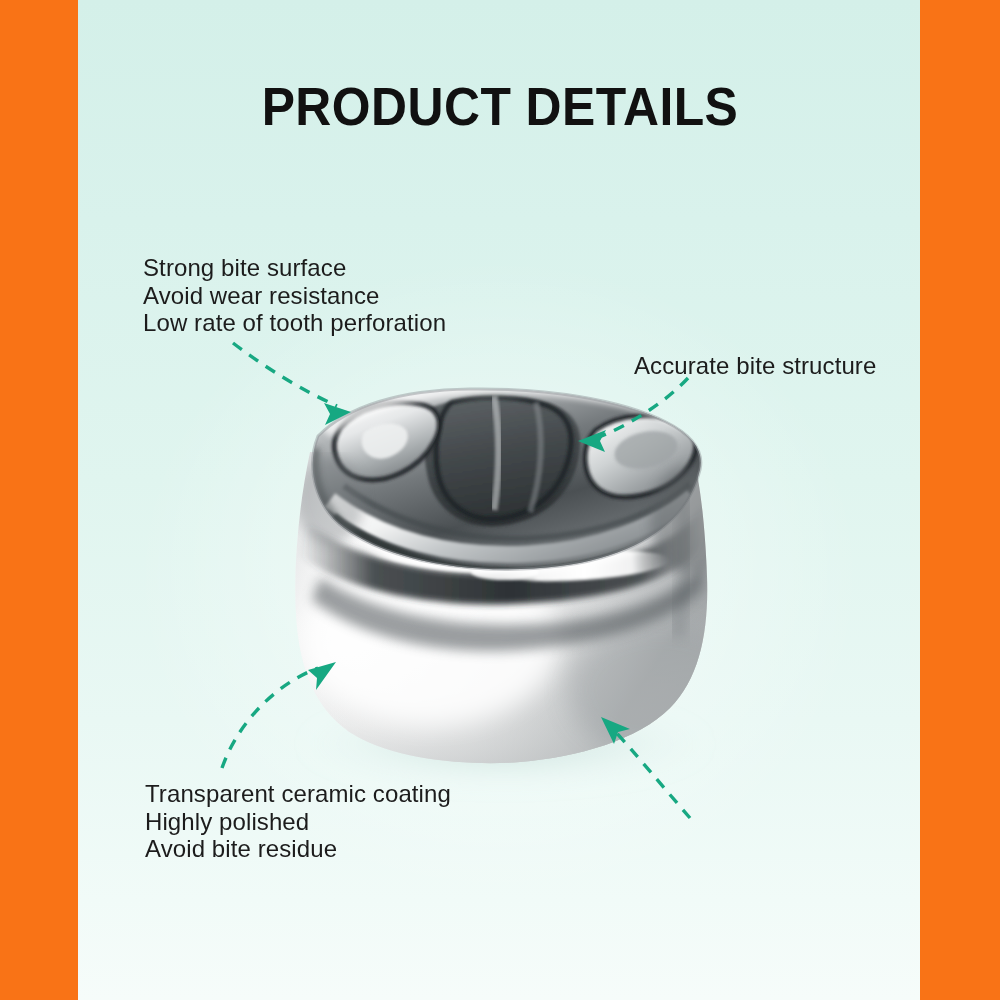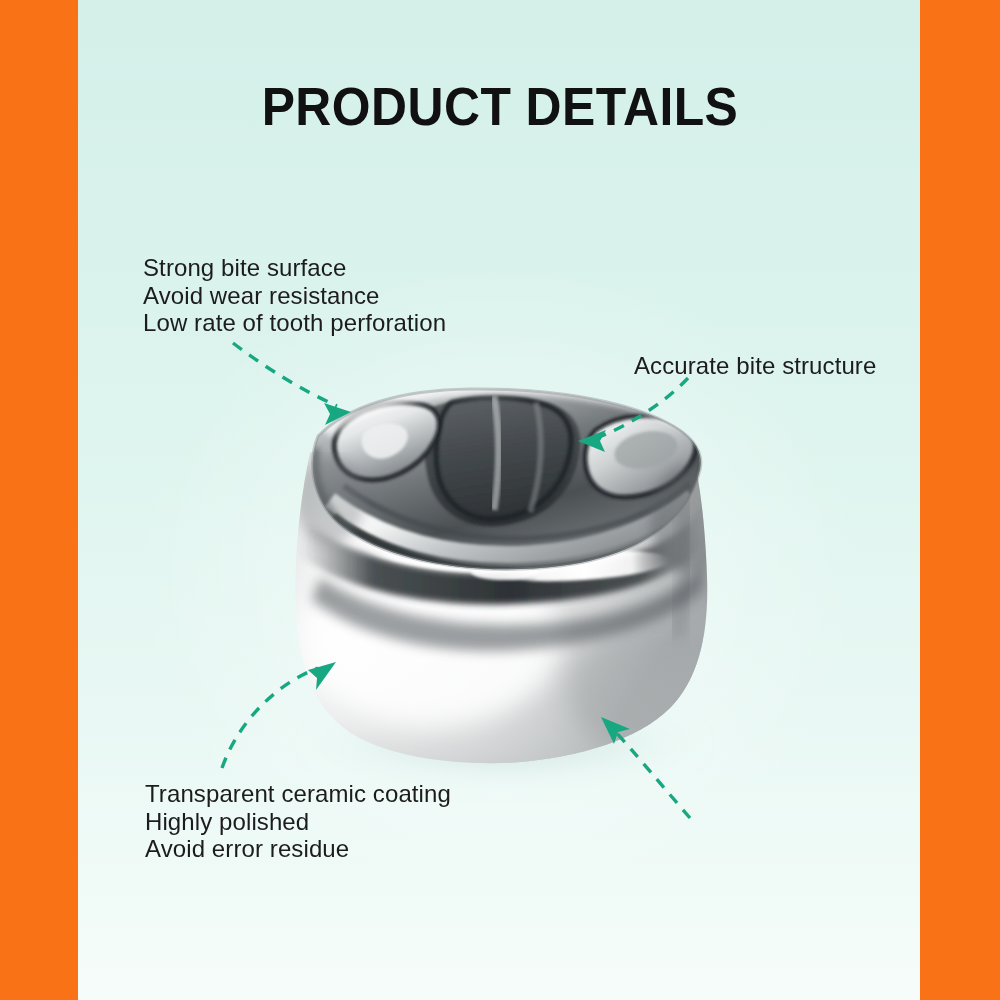--- a/index.html
+++ b/index.html
@@ -297,16 +297,16 @@
   <div id="title">PRODUCT DETAILS</div>
 
   <div class="callout" id="c-tl">Strong bite surface
 Avoid wear resistance
 Low rate of tooth perforation</div>
 
   <div class="callout" id="c-tr">Accurate bite structure</div>
 
   <div class="callout" id="c-bl">Transparent ceramic coating
 Highly polished
-Avoid error residue</div>
+Avoid bite residue</div>
 
 
 </div>
 
 </body></html>

